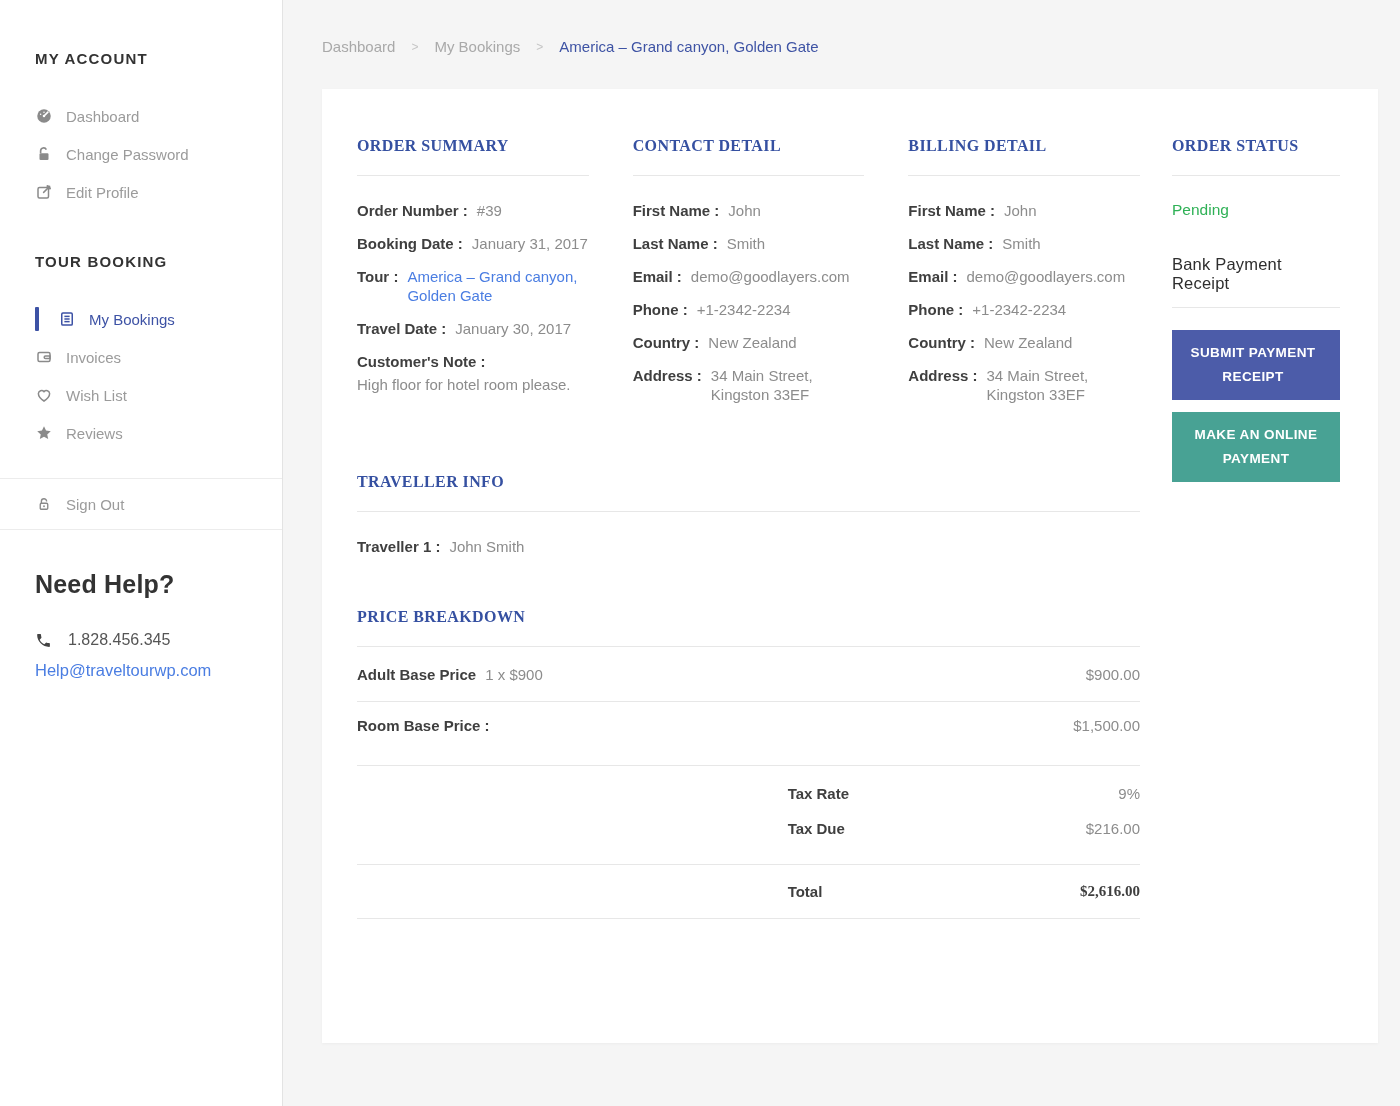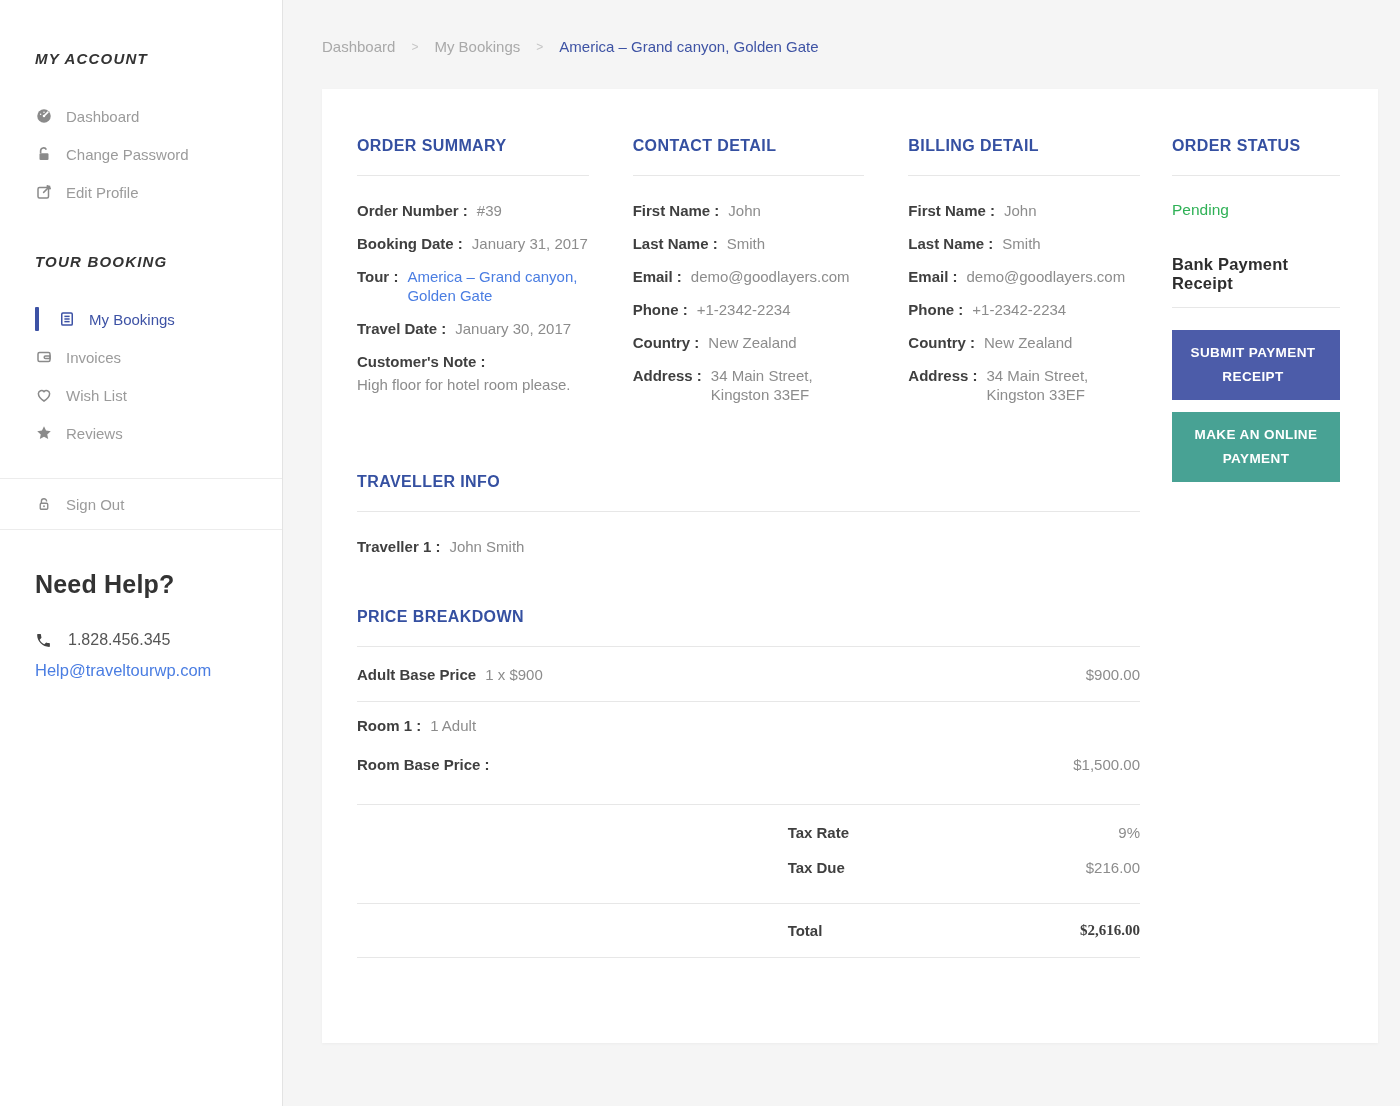--- a/index.html
+++ b/index.html
@@ -26,21 +26,20 @@
   .sidebar{
     width:283px;flex-shrink:0;
     background:#fff;
     border-right:1px solid #e3e3e3;
     padding-top:50px;
   }
   .side-heading{
     padding-left:35px;
     font-size:15px;font-weight:bold;color:#333;
     letter-spacing:1.2px;
-    font-style:italic;
   }
   .side-list{margin-top:30px;}
   .side-item{
     display:flex;align-items:center;
     padding-left:35px;height:38px;
     color:var(--side-text);font-size:15px;
     cursor:pointer;
   }
   .side-item .icon{
     width:18px;height:18px;margin-right:13px;
@@ -83,20 +82,21 @@
     padding:48px 38px 0 35px;
     display:flex;gap:32px;
   }
   .card-left{flex:1;min-width:0;}
   .card-right{width:168px;flex-shrink:0;}
 
   .sec-title{
     color:var(--accent-indigo);
     font-size:16px;font-weight:bold;letter-spacing:0.4px;
     margin-bottom:20px;
+    font-family:Liberation Serif, serif;
   }
   .sec-divider{border:none;border-top:1px solid var(--divider);margin:0;}
   .sec-body{padding-top:25px;}
 
   .details-grid{
     display:grid;grid-template-columns:1fr 1fr 1fr;
     column-gap:44px;
     margin-bottom:55px;
   }
   .d-row{
@@ -124,21 +124,21 @@
   .pb-sum{padding:18px 0 26px 0;}
   .pb-sum .pb-row{margin-bottom:16px;}
   .pb-sum .pb-row:last-child{margin-bottom:0;}
   .pb-sum-label{margin-left:55%;flex:1;color:var(--label-dark);font-weight:bold;}
   .pb-total{padding:17px 0;}
   .pb-amount.bold{color:var(--label-dark);font-weight:bold;font-family:Liberation Serif, serif;}
 
   
   .status-pending{color:var(--status-green);font-size:15.5px;padding-top:25px;}
   .receipt-heading{
-    color:#2e2e2e;font-size:16.5px;font-weight:bold;
+    color:#2e2e2e;font-size:16.5px;font-weight:normal;
     margin-top:36px;margin-bottom:14px;letter-spacing:0.2px;
   }
   .btn{
     width:100%;height:70px;
     display:flex;align-items:center;justify-content:center;text-align:center;
     color:#fff;font-size:13.5px;font-weight:bold;letter-spacing:0.4px;
     line-height:1.75;padding:0 14px;cursor:pointer;
     border:none;
   }
   .btn-submit{background:var(--button-indigo);margin-top:22px;padding-left:8px;}
@@ -384,26 +384,20 @@
               <span class="d-value">1 x $900</span>
             </span>
             <span class="pb-amount">$900.00</span>
           </div>
         </div>
         <hr class="sec-divider">
 
         <div class="pb-group">
           <div class="pb-row">
             <span class="pb-left">
-              <span class="d-label">Room 1 :</span>
-              <span class="d-value">1 Adult</span>
-            </span>
-          </div>
-          <div class="pb-row">
-            <span class="pb-left">
               <span class="d-label">Room Base Price :</span>
             </span>
             <span class="pb-amount">$1,500.00</span>
           </div>
         </div>
         <hr class="sec-divider">
 
         <div class="pb-sum">
           <div class="pb-row">
             <span class="pb-sum-label">Tax Rate</span>

